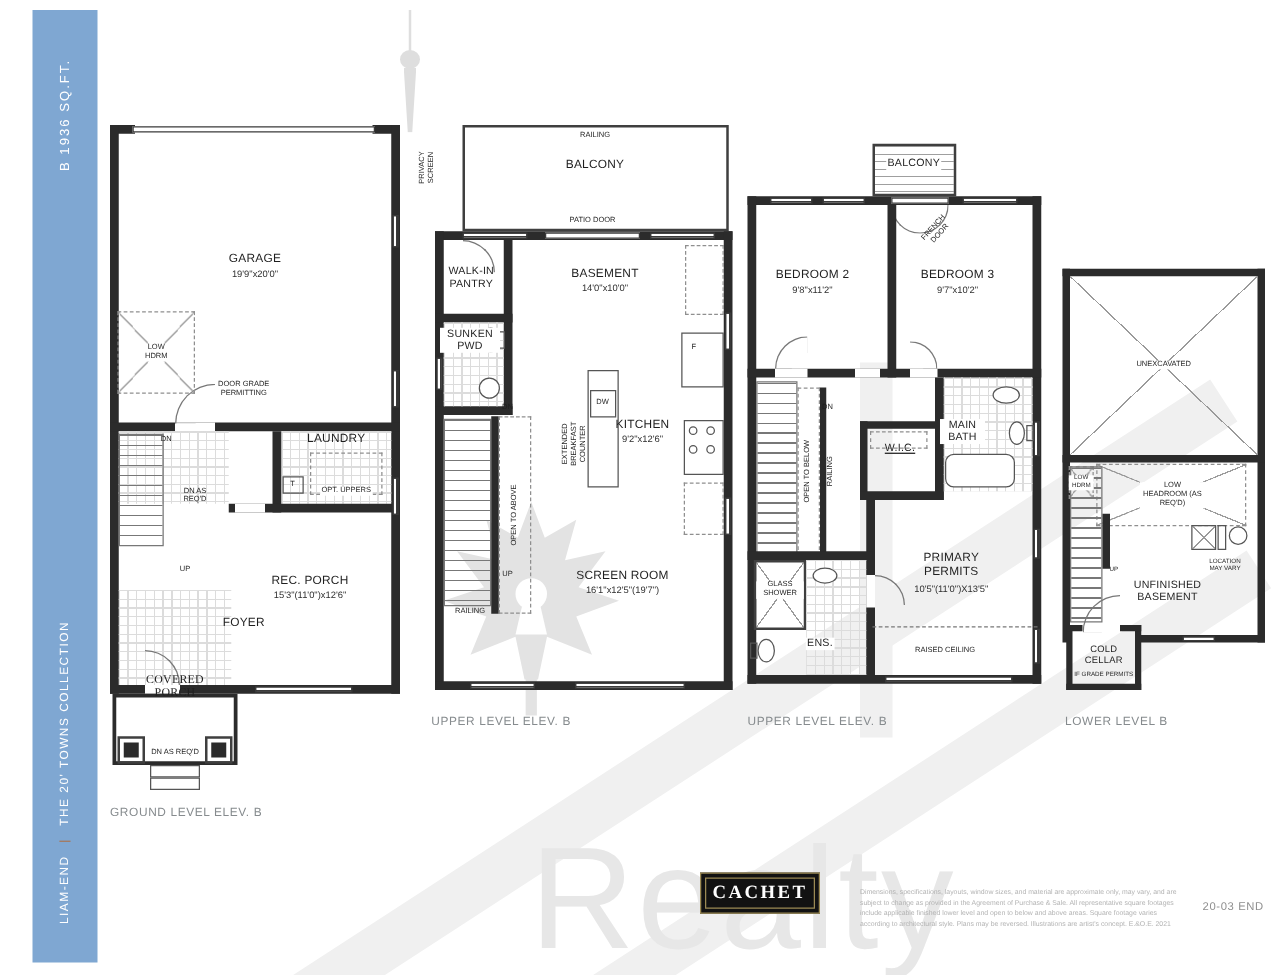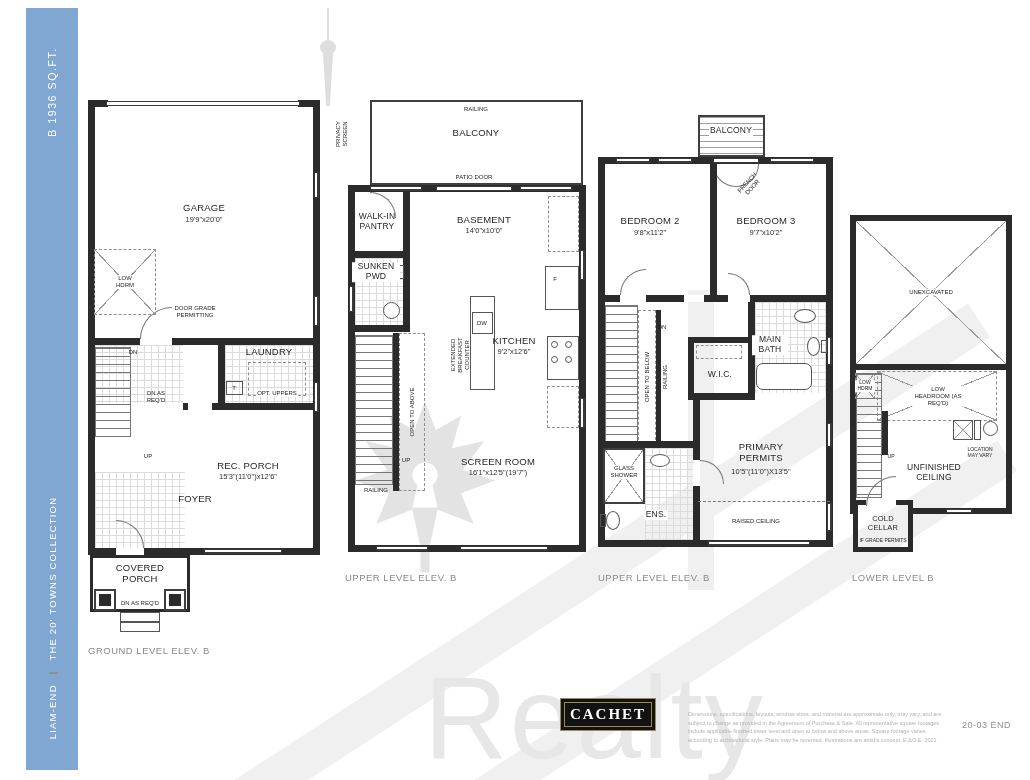--- a/index.html
+++ b/index.html
@@ -140,21 +140,21 @@
     <div class="lbl tiny wr" style="left:107px;top:212px;width:62px;">DOOR GRADE PERMITTING</div>
     <div class="lbl tiny" style="left:45px;top:252px;">DN</div>
     <div class="lbl" style="left:181px;top:252px;">LAUNDRY</div>
     <div class="lbl tiny" style="left:146px;top:288px;">T</div>
     <div class="lbl tiny chip" style="left:189px;top:293px;">OPT. UPPERS</div>
     <div class="lbl tiny wr" style="left:68px;top:297px;width:30px;">DN AS REQ'D</div>
     <div class="lbl tiny" style="left:60px;top:356px;">UP</div>
     <div class="lbl" style="left:160px;top:366px;">REC. PORCH</div>
     <div class="lbl dim" style="left:160px;top:377px;">15'3"(11'0")x12'6"</div>
     <div class="lbl" style="left:70px;top:399px;margin-left:37px;">FOYER</div>
-    <div class="lbl wr" style="left:52px;top:474px;width:64px;">COVERED PORCH</div>
+    <div class="lbl wr" style="left:52px;top:450px;width:64px;font-family:Liberation Serif, serif;">COVERED PORCH</div>
     <div class="lbl tiny" style="left:52px;top:503px;">DN AS REQ'D</div>
   </div>
   <div class="plan-label" style="left:88px;top:645px;">GROUND LEVEL ELEV. B</div>
 
   <div class="plan" style="left:348px;top:100px;width:238px;height:455px;">
 
     <div class="box2" style="left:22px;top:0;width:213px;height:85px;"></div>
     <div class="lbl tiny" style="left:128px;top:9px;">RAILING</div>
     <div class="lbl" style="left:128px;top:33px;">BALCONY</div>
     <div class="lbl rot tiny wr" style="left:-6px;top:34px;width:36px;">PRIVACY SCREEN</div>
@@ -252,21 +252,21 @@
     <div class="dash" style="left:40px;top:195px;width:18px;height:135px;"></div>
     <div class="w" style="left:58px;top:195px;width:5px;height:135px;"></div>
     <div class="lbl rot tiny" style="left:49px;top:262px;">OPEN TO BELOW</div>
     <div class="lbl rot tiny" style="left:67px;top:262px;">RAILING</div>
     <div class="lbl tiny" style="left:64px;top:212px;">DN</div>
 
     <div class="w" style="left:90px;top:222px;width:62px;height:6px;"></div>
     <div class="w" style="left:90px;top:222px;width:6px;height:62px;"></div>
     <div class="w" style="left:90px;top:278px;width:67px;height:7px;"></div>
     <div class="dash" style="left:98px;top:230px;width:46px;height:14px;"></div>
-    <div class="lbl sm" style="left:122px;top:260px;">W.I.C.</div>
+    <div class="lbl sm" style="left:122px;top:244px;text-decoration:underline;">W.I.C.</div>
 
     <div class="w" style="left:150px;top:187px;width:7px;height:98px;"></div>
     <div class="tile" style="left:157px;top:187px;width:71px;height:91px;"></div>
     <div class="oval" style="left:196px;top:194px;width:22px;height:14px;"></div>
     <div class="oval" style="left:209px;top:222px;width:13px;height:19px;"></div>
     <div class="box" style="left:223px;top:225px;width:6px;height:13px;"></div>
     <div class="rrect" style="left:158px;top:248px;width:56px;height:27px;"></div>
     <div class="lbl sm wr chip" style="left:172px;top:230px;width:34px;">MAIN BATH</div>
 
     <div class="w" style="left:95px;top:285px;width:7px;height:140px;"></div>
@@ -304,21 +304,21 @@
     <div class="lbl tiny wr chip" style="left:88px;top:181px;width:50px;">LOW HEADROOM (AS REQ'D)</div>
 
     <div class="box dxX" style="left:103px;top:205px;width:20px;height:20px;"></div>
     <div class="box" style="left:124px;top:205px;width:7px;height:20px;"></div>
     <div class="oval" style="left:133px;top:206px;width:15px;height:15px;"></div>
     <div class="lbl micro wr" style="left:130px;top:238px;width:36px;">LOCATION MAY VARY</div>
 
     <div class="stH" style="left:6px;top:158px;width:26px;height:125px;"></div>
     <div class="w" style="left:32px;top:196px;width:6px;height:44px;"></div>
     <div class="lbl micro" style="left:41px;top:242px;">UP</div>
-    <div class="lbl sm wr" style="left:84px;top:258px;width:58px;">UNFINISHED CEILING</div>
+    <div class="lbl sm wr" style="left:84px;top:258px;width:58px;">UNFINISHED BASEMENT</div>
 
     <div class="w" style="left:3px;top:285px;width:5px;height:52px;"></div>
     <div class="w" style="left:3px;top:332px;width:60px;height:5px;"></div>
     <div class="w" style="left:58px;top:285px;width:5px;height:52px;"></div>
     <div class="w" style="left:3px;top:285px;width:13px;height:5px;"></div>
     <div class="w" style="left:46px;top:285px;width:17px;height:5px;"></div>
     <div class="arc tl" style="left:16px;top:261px;width:30px;height:30px;"></div>
     <div class="lbl wr" style="left:33px;top:309px;width:40px;font-size:7.5px;">COLD CELLAR</div>
     <div class="lbl micro" style="left:33px;top:326px;">IF GRADE PERMITS</div>
   </div>

